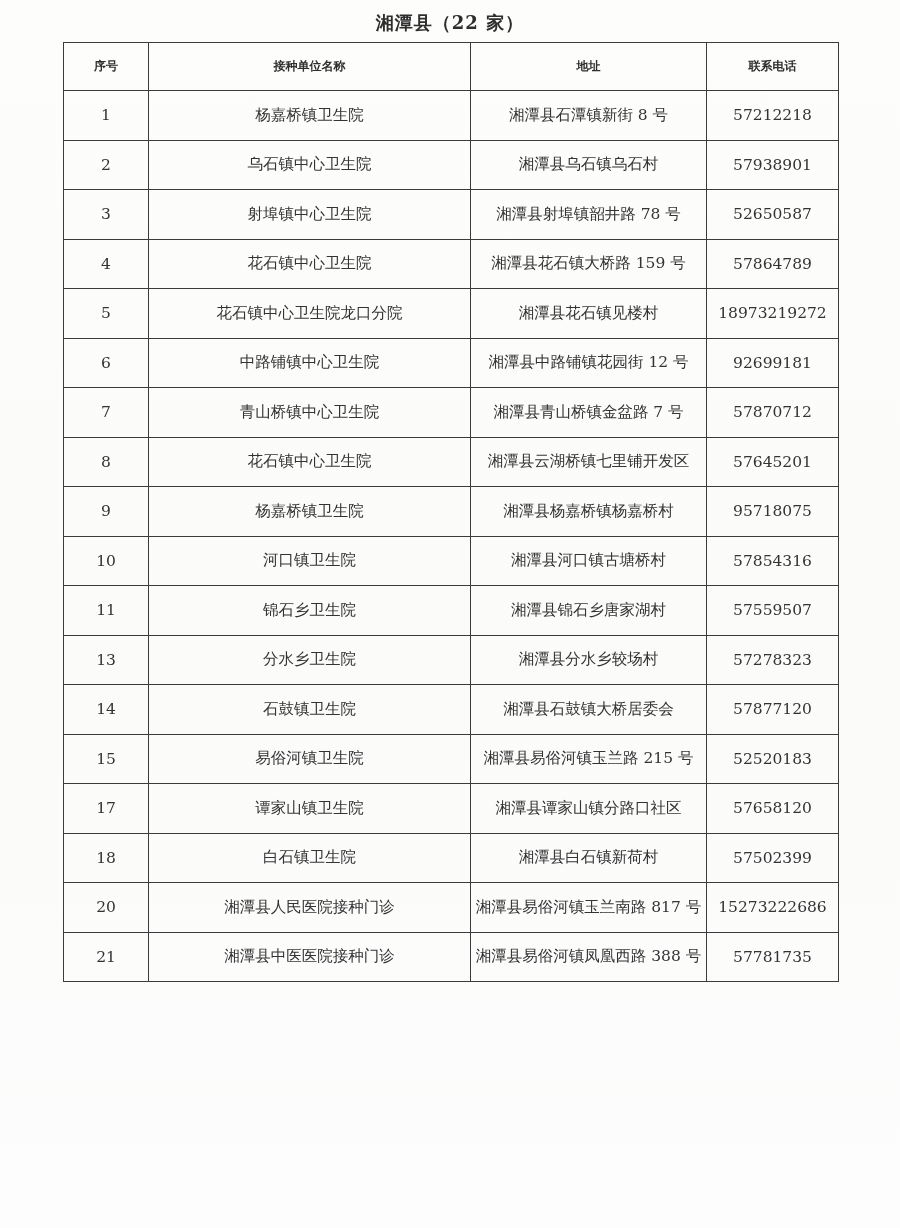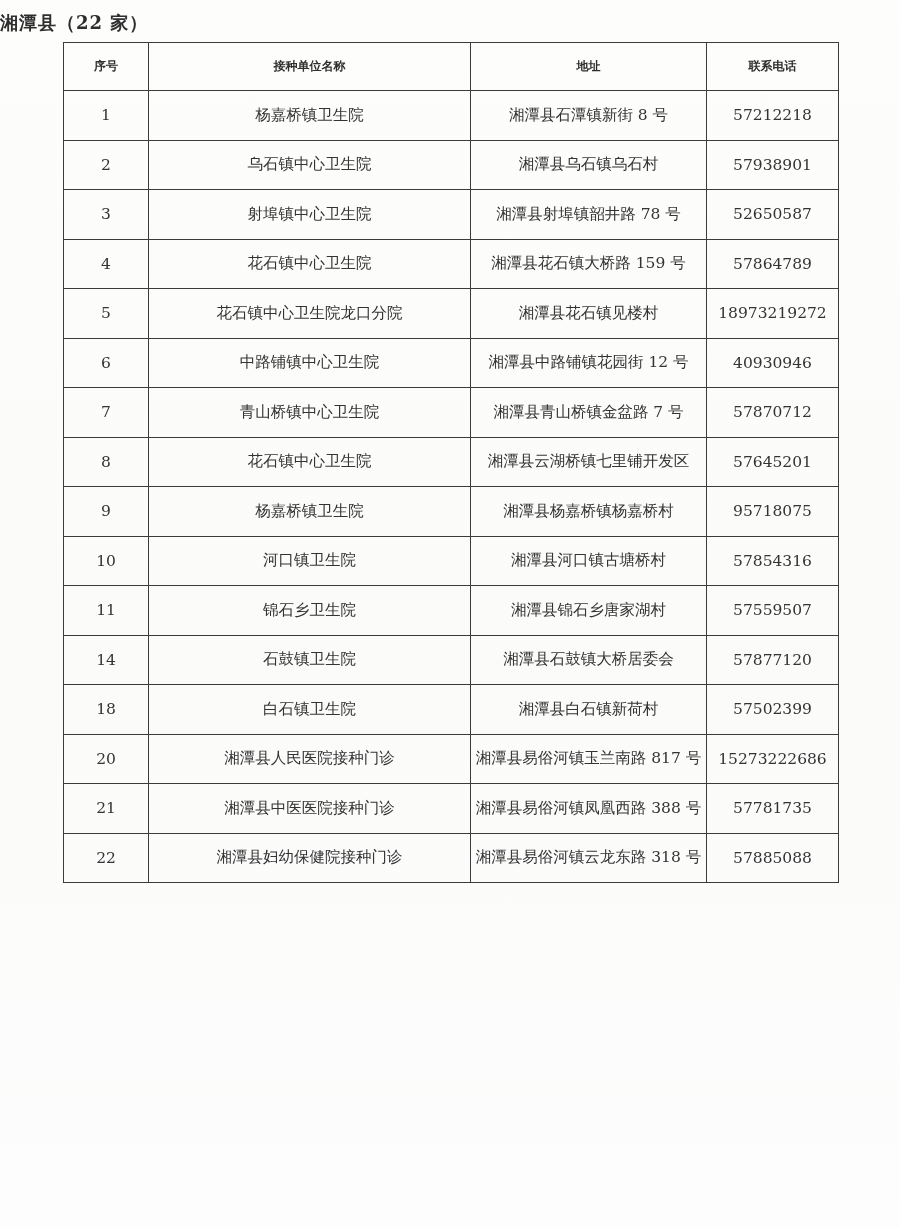--- a/index.html
+++ b/index.html
@@ -12,21 +12,21 @@
     width: 900px;
     height: 1228px;
     background: linear-gradient(180deg, #fdfdfc 0%, #fbfbfa 55%, #fdfdfd 100%);
     font-family: "DejaVu Serif", "Liberation Serif", serif;
     color: #353535;
     overflow: hidden;
   }
   .title {
     padding-top: 11px;
     width: 100%;
-    text-align: left;
+    text-align: center;
     font-size: 18px;
     font-weight: bold;
     letter-spacing: 1px;
     color: #2e2e2e;
   }
   table.sites {
     position: absolute;
     left: 63px;
     top: 42px;
     width: 775px;
@@ -112,21 +112,21 @@
     <td>5</td>
     <td>花石镇中心卫生院龙口分院</td>
     <td>湘潭县花石镇见楼村</td>
     <td>18973219272</td>
   </tr>
 
   <tr>
     <td>6</td>
     <td>中路铺镇中心卫生院</td>
     <td>湘潭县中路铺镇花园街 12 号</td>
-    <td>40930946</td>
+    <td>92699181</td>
   </tr>
 
   <tr>
     <td>7</td>
     <td>青山桥镇中心卫生院</td>
     <td>湘潭县青山桥镇金盆路 7 号</td>
     <td>57870712</td>
   </tr>
 
   <tr>
@@ -151,30 +151,48 @@
   </tr>
 
   <tr>
     <td>11</td>
     <td>锦石乡卫生院</td>
     <td>湘潭县锦石乡唐家湖村</td>
     <td>57559507</td>
   </tr>
 
 
+  <tr>
+    <td>13</td>
+    <td>分水乡卫生院</td>
+    <td>湘潭县分水乡较场村</td>
+    <td>57278323</td>
+  </tr>
 
   <tr>
     <td>14</td>
     <td>石鼓镇卫生院</td>
     <td>湘潭县石鼓镇大桥居委会</td>
     <td>57877120</td>
   </tr>
 
-
-
+  <tr>
+    <td>15</td>
+    <td>易俗河镇卫生院</td>
+    <td>湘潭县易俗河镇玉兰路 215 号</td>
+    <td>52520183</td>
+  </tr>
+
+
+  <tr>
+    <td>17</td>
+    <td>谭家山镇卫生院</td>
+    <td>湘潭县谭家山镇分路口社区</td>
+    <td>57658120</td>
+  </tr>
 
   <tr>
     <td>18</td>
     <td>白石镇卫生院</td>
     <td>湘潭县白石镇新荷村</td>
     <td>57502399</td>
   </tr>
 
 
   <tr>
@@ -184,21 +202,15 @@
     <td>15273222686</td>
   </tr>
 
   <tr>
     <td>21</td>
     <td>湘潭县中医医院接种门诊</td>
     <td>湘潭县易俗河镇凤凰西路 388 号</td>
     <td>57781735</td>
   </tr>
 
-  <tr>
-    <td>22</td>
-    <td>湘潭县妇幼保健院接种门诊</td>
-    <td>湘潭县易俗河镇云龙东路 318 号</td>
-    <td>57885088</td>
-  </tr>
 </tbody>
   </table>
 </div>
 
 </body></html>

